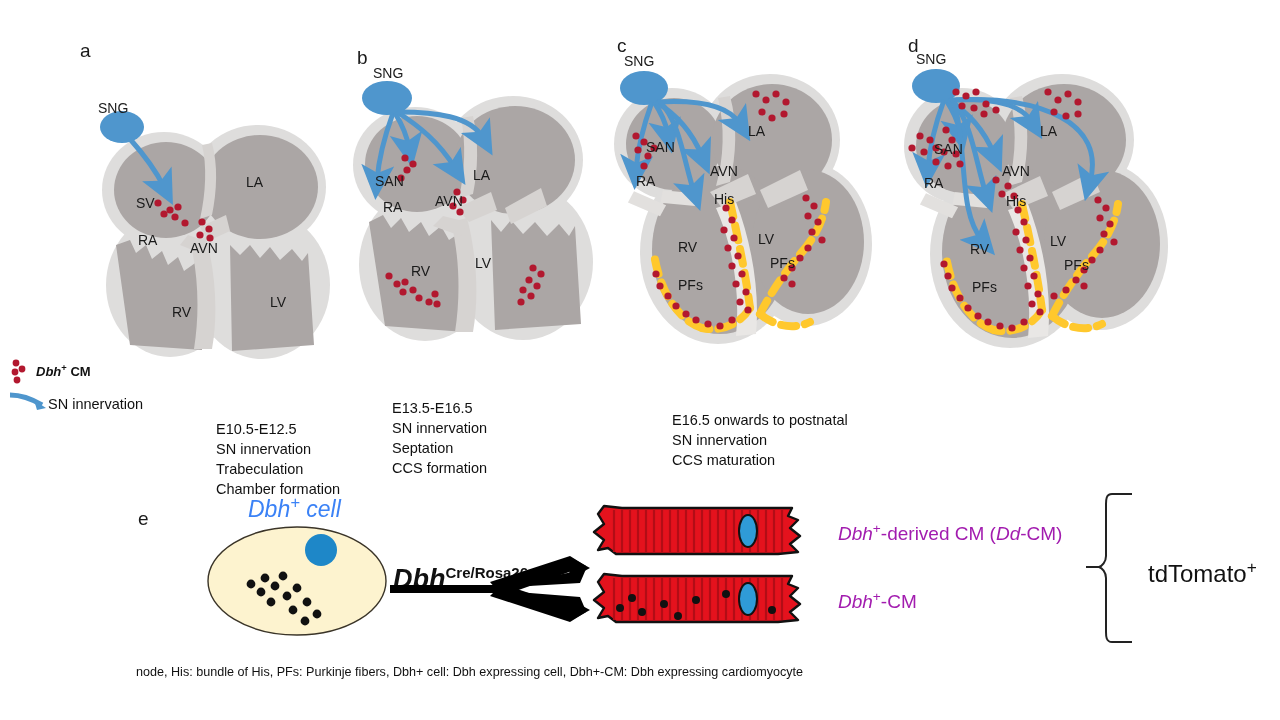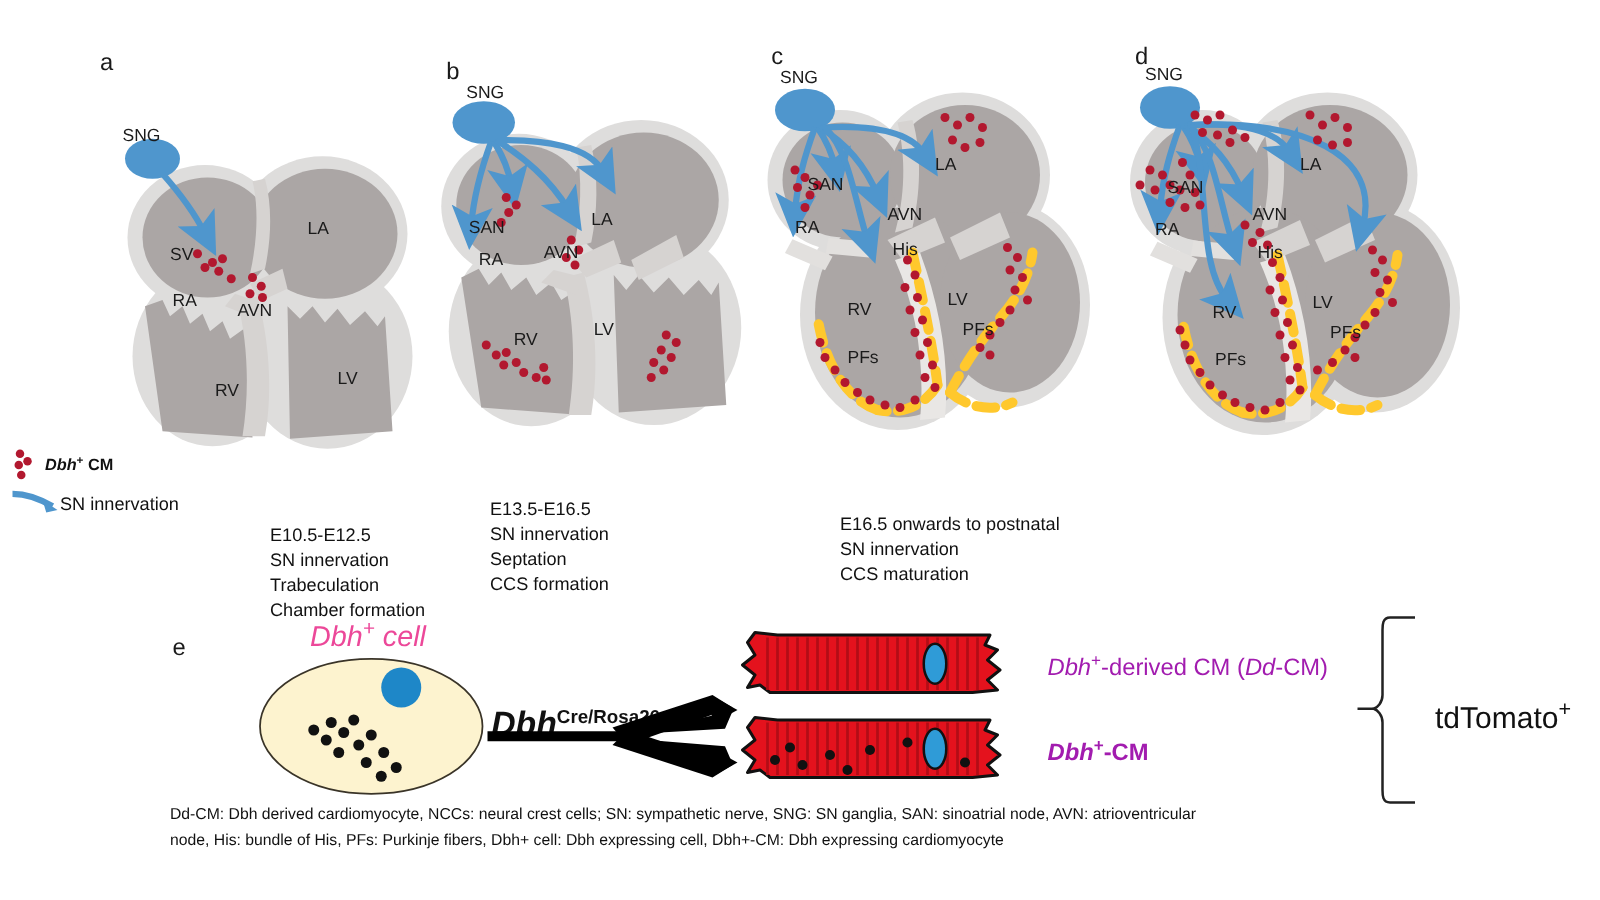--- a/index.html
+++ b/index.html
@@ -11,21 +11,21 @@
   .cap{font-size:14.5px;line-height:20px;color:#111;white-space:pre-line;}
   .legtxt{font-size:13px;color:#111;}
   .legtxt-b{font-size:14.5px;color:#111;}
   .foot{font-size:12.6px;line-height:21px;color:#111;}
   .hlabel{font-size:14px;fill:#1a1a1a;font-family:"Liberation Sans",sans-serif;}
   .cmlab{font-size:19px;color:#a21caf;white-space:nowrap;}
   .ital{font-style:italic;}
   .sup{font-size:0.72em;vertical-align:super;}
   .bigital{font-style:italic;font-weight:bold;font-size:27px;}
   .supx{font-size:15px;vertical-align:super;font-weight:bold;font-style:normal;}
-  .dbhcell{font-style:italic;font-size:23px;color:#ec4899;white-space:nowrap;}
+  .dbhcell{font-style:italic;font-size:23px;color:#3b82f6;white-space:nowrap;}
   .tdt{font-size:24px;color:#111;white-space:nowrap;}
   svg{display:block;overflow:visible;}
 </style>
 </head>
 <body>
 
 <div id="stage">
 
   <div class="abs panel-letter" style="left:80px;top:40px;">a</div>
   <div class="abs panel-letter" style="left:357px;top:47px;">b</div>
@@ -552,27 +552,26 @@
         <circle cx="50" cy="42" r="4"></circle>
           <circle cx="72" cy="34" r="4"></circle>
         <circle cx="86" cy="46" r="4"></circle>
           <circle cx="104" cy="30" r="4"></circle>
         <circle cx="134" cy="24" r="4"></circle>
           <circle cx="180" cy="40" r="4"></circle>
       </g>
       <ellipse cx="156" cy="29" rx="9" ry="16" fill="#2f9bd7" stroke="#111" stroke-width="2"></ellipse>
     </svg>
   </div>
-  <div class="abs cmlab" style="left:838px;top:589px;font-weight:bold;"><span class="ital">Dbh</span><span class="sup">+</span><span>-CM</span></div>
+  <div class="abs cmlab" style="left:838px;top:589px;"><span class="ital">Dbh</span><span class="sup">+</span><span>-CM</span></div>
 
   <div class="abs" style="left:1098px;top:492px;">
     <svg width="44" height="152" viewBox="0 0 44 152">
       <path d="M34,2 L14,2 C8,2 8,8 8,12 L8,64 C8,70 4,74 1,75 C4,76 8,80 8,86 L8,140
                C8,144 8,150 14,150 L34,150" stroke="#222" stroke-width="2" fill="none"></path>
       <line x1="1" y1="75" x2="-12" y2="75" stroke="#222" stroke-width="2"></line>
     </svg>
   </div>
   <div class="abs tdt" style="left:1148px;top:557px;"><span>tdTomato</span><span class="sup">+</span></div>
 
-  <div class="abs foot" style="left:136px;top:641px;width:990px;">Dd-CM: Dbh derived cardiomyocyte, NCCs: neural crest cells; SN: sympathetic nerve, SNG: SN ganglia, SAN: sinoatrial node, AVN: atrioventricular</div>
   <div class="abs foot" style="left:136px;top:662px;width:990px;">node, His: bundle of His, PFs: Purkinje fibers, Dbh+ cell:  Dbh expressing cell, Dbh+-CM: Dbh expressing cardiomyocyte</div>
 
 </div>
 
 </body></html>

